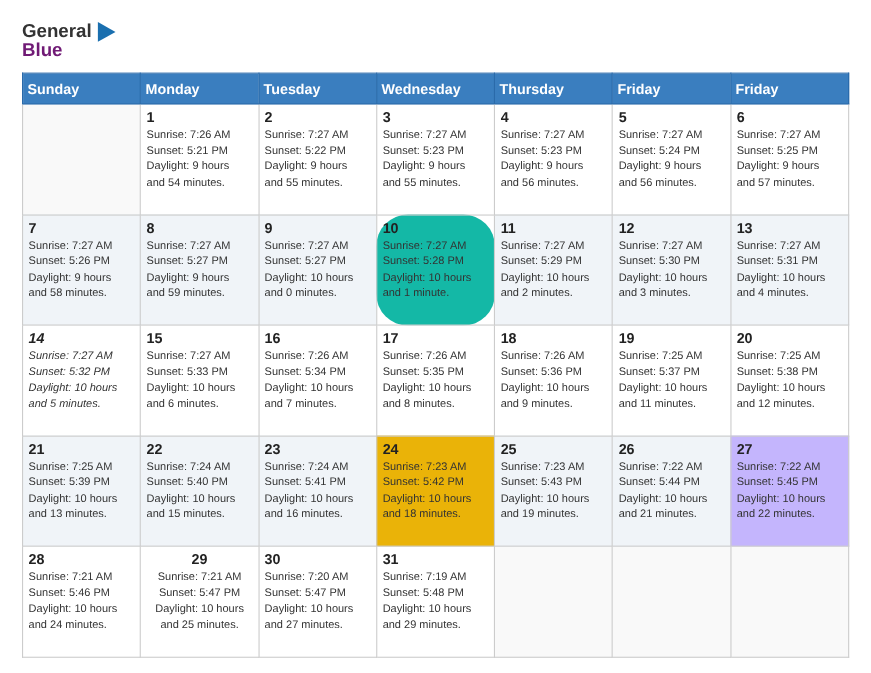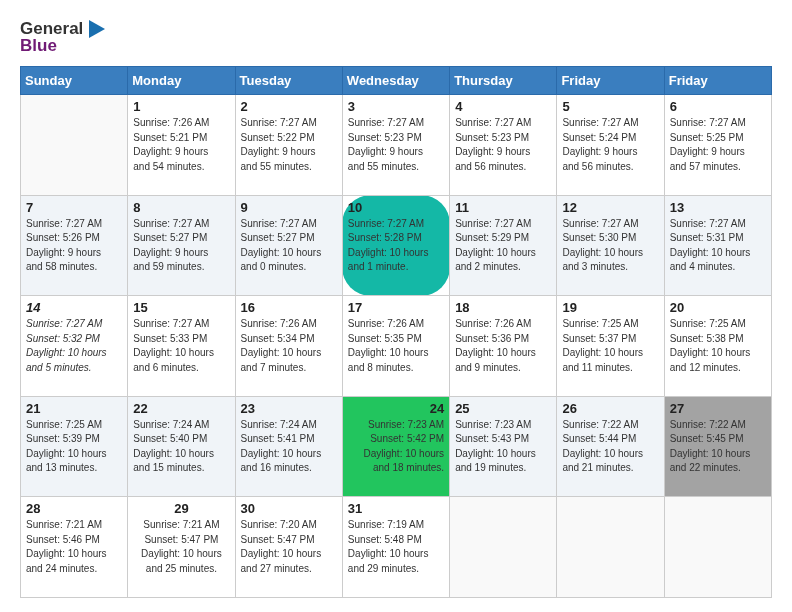--- a/index.html
+++ b/index.html
@@ -210,33 +210,33 @@
             <div class="day-info">Sunrise: 7:25 AM<br>Sunset: 5:39 PM<br>Daylight: 10 hours<br>and 13 minutes.</div>
           </td>
           <td style="background: rgb(240, 244, 248);">
             <div class="day-num">22</div>
             <div class="day-info">Sunrise: 7:24 AM<br>Sunset: 5:40 PM<br>Daylight: 10 hours<br>and 15 minutes.</div>
           </td>
           <td style="background: rgb(240, 244, 248);">
             <div class="day-num">23</div>
             <div class="day-info">Sunrise: 7:24 AM<br>Sunset: 5:41 PM<br>Daylight: 10 hours<br>and 16 minutes.</div>
           </td>
-          <td style="background: #22c55e; text-align: right;">
+          <td style="background: #eab308;">
             <div class="day-num">24</div>
             <div class="day-info">Sunrise: 7:23 AM<br>Sunset: 5:42 PM<br>Daylight: 10 hours<br>and 18 minutes.</div>
           </td>
           <td style="background: rgb(240, 244, 248);">
             <div class="day-num">25</div>
             <div class="day-info">Sunrise: 7:23 AM<br>Sunset: 5:43 PM<br>Daylight: 10 hours<br>and 19 minutes.</div>
           </td>
           <td style="background: rgb(240, 244, 248);">
             <div class="day-num">26</div>
             <div class="day-info">Sunrise: 7:22 AM<br>Sunset: 5:44 PM<br>Daylight: 10 hours<br>and 21 minutes.</div>
           </td>
-          <td style="background: #a3a3a3;">
+          <td style="background: #c4b5fd;">
             <div class="day-num">27</div>
             <div class="day-info">Sunrise: 7:22 AM<br>Sunset: 5:45 PM<br>Daylight: 10 hours<br>and 22 minutes.</div>
           </td>
         </tr>
         <tr style="background: rgb(255, 255, 255);">
           <td style="background: rgb(255, 255, 255);">
             <div class="day-num">28</div>
             <div class="day-info">Sunrise: 7:21 AM<br>Sunset: 5:46 PM<br>Daylight: 10 hours<br>and 24 minutes.</div>
           </td>
           <td style="background: rgb(255, 255, 255); text-align: center;">

